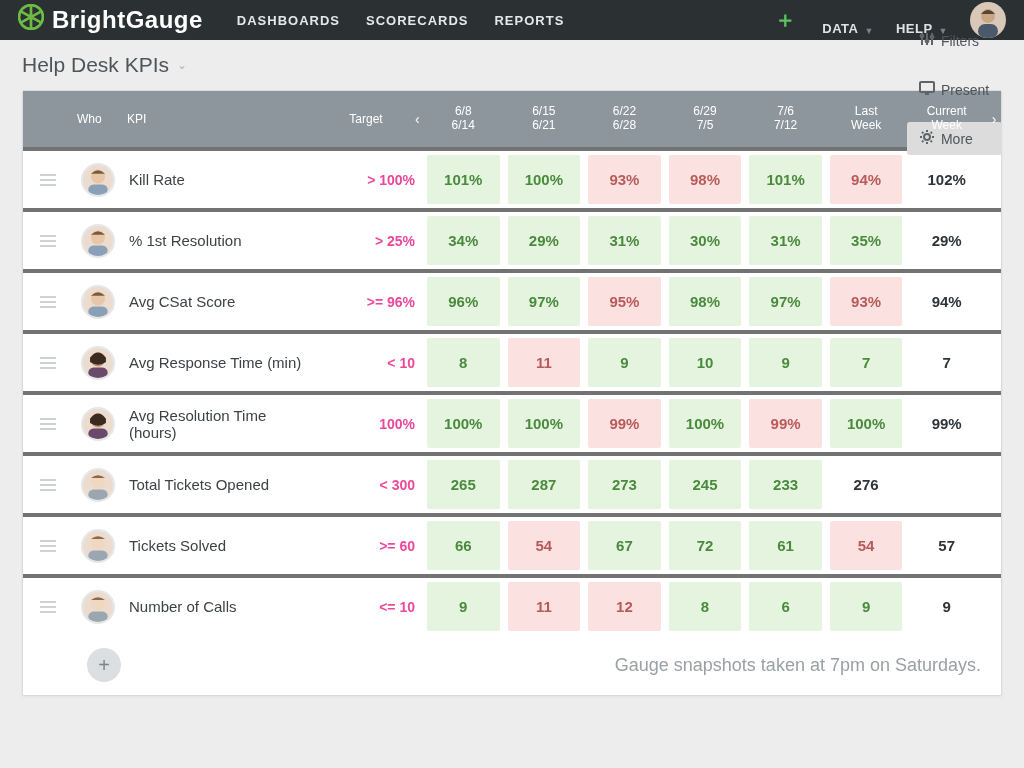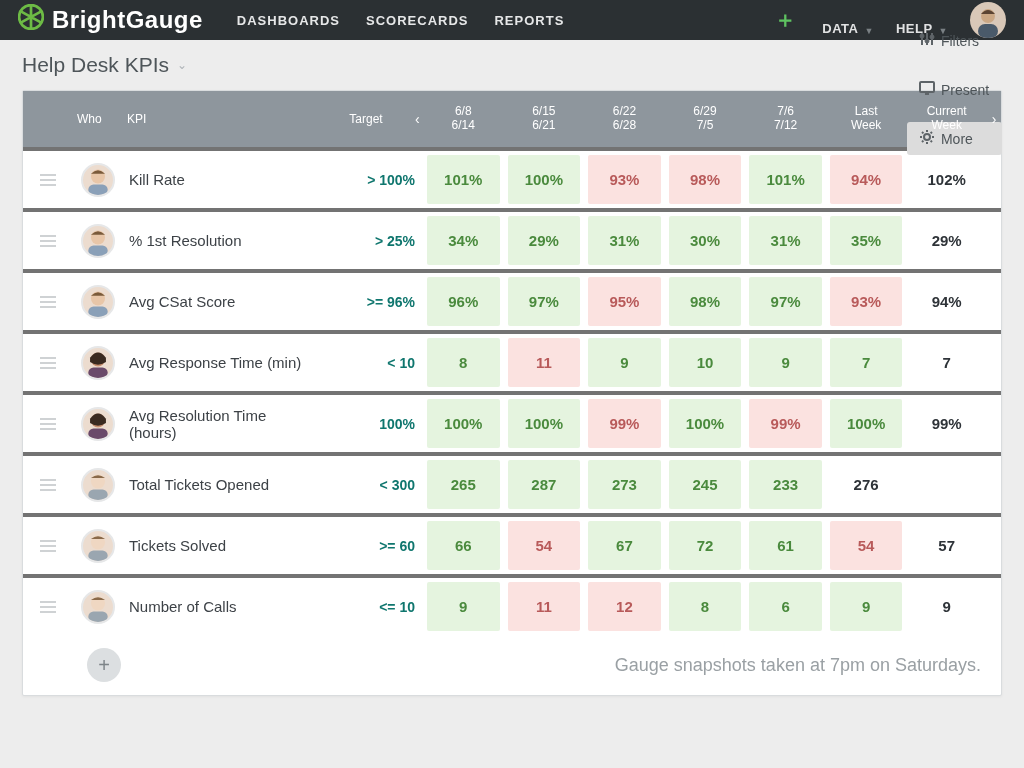--- a/index.html
+++ b/index.html
@@ -48,21 +48,21 @@
   .row{
     display:grid;
     grid-template-columns: 50px 50px 190px 110px repeat(7, 1fr) 14px;
     align-items:center; height:61px; border-top:4px solid #737373;
   }
   .row .reorder{display:flex;align-items:center;justify-content:center;color:#cfd2d4;cursor:grab;}
   .row .reorder svg{width:16px;height:12px;stroke:#cfd2d4;}
   .row .av{display:flex;align-items:center;justify-content:center;}
   .row .av .circ{width:34px;height:34px;border-radius:50%;overflow:hidden;border:2px solid #e6e7e8;display:flex;align-items:center;justify-content:center;background:#ecdccf;}
   .row .kpi{font-size:15px;color:#3d4247;padding-left:6px;}
-  .row .tgt{text-align:right;font-size:14px;color:#0f766e;font-weight:600;padding-right:8px;}
+  .row .tgt{text-align:right;font-size:14px;color:#ec4899;font-weight:600;padding-right:8px;}
   .cell-wrap{padding:4px;height:100%;}
   .cell{height:100%;display:flex;align-items:center;justify-content:center;font-size:15px;font-weight:700;color:#4e5559;border-radius:2px;}
   .cell.good{background:#e5f4df;color:#4a8a3d;}
   .cell.bad{background:#fbe2e0;color:#b85a5a;}
   .cell.plain{color:#2e3338;}
   
   .card-foot{display:flex;align-items:center;height:60px;padding:0 20px;}
   .add-circ{width:34px;height:34px;border-radius:50%;background:#dcdfe1;color:#7d8488;display:flex;align-items:center;justify-content:center;font-size:20px;cursor:pointer;margin-left:44px;}
   .foot-note{margin-left:auto;font-size:18px;color:#9aa0a4;}
   

